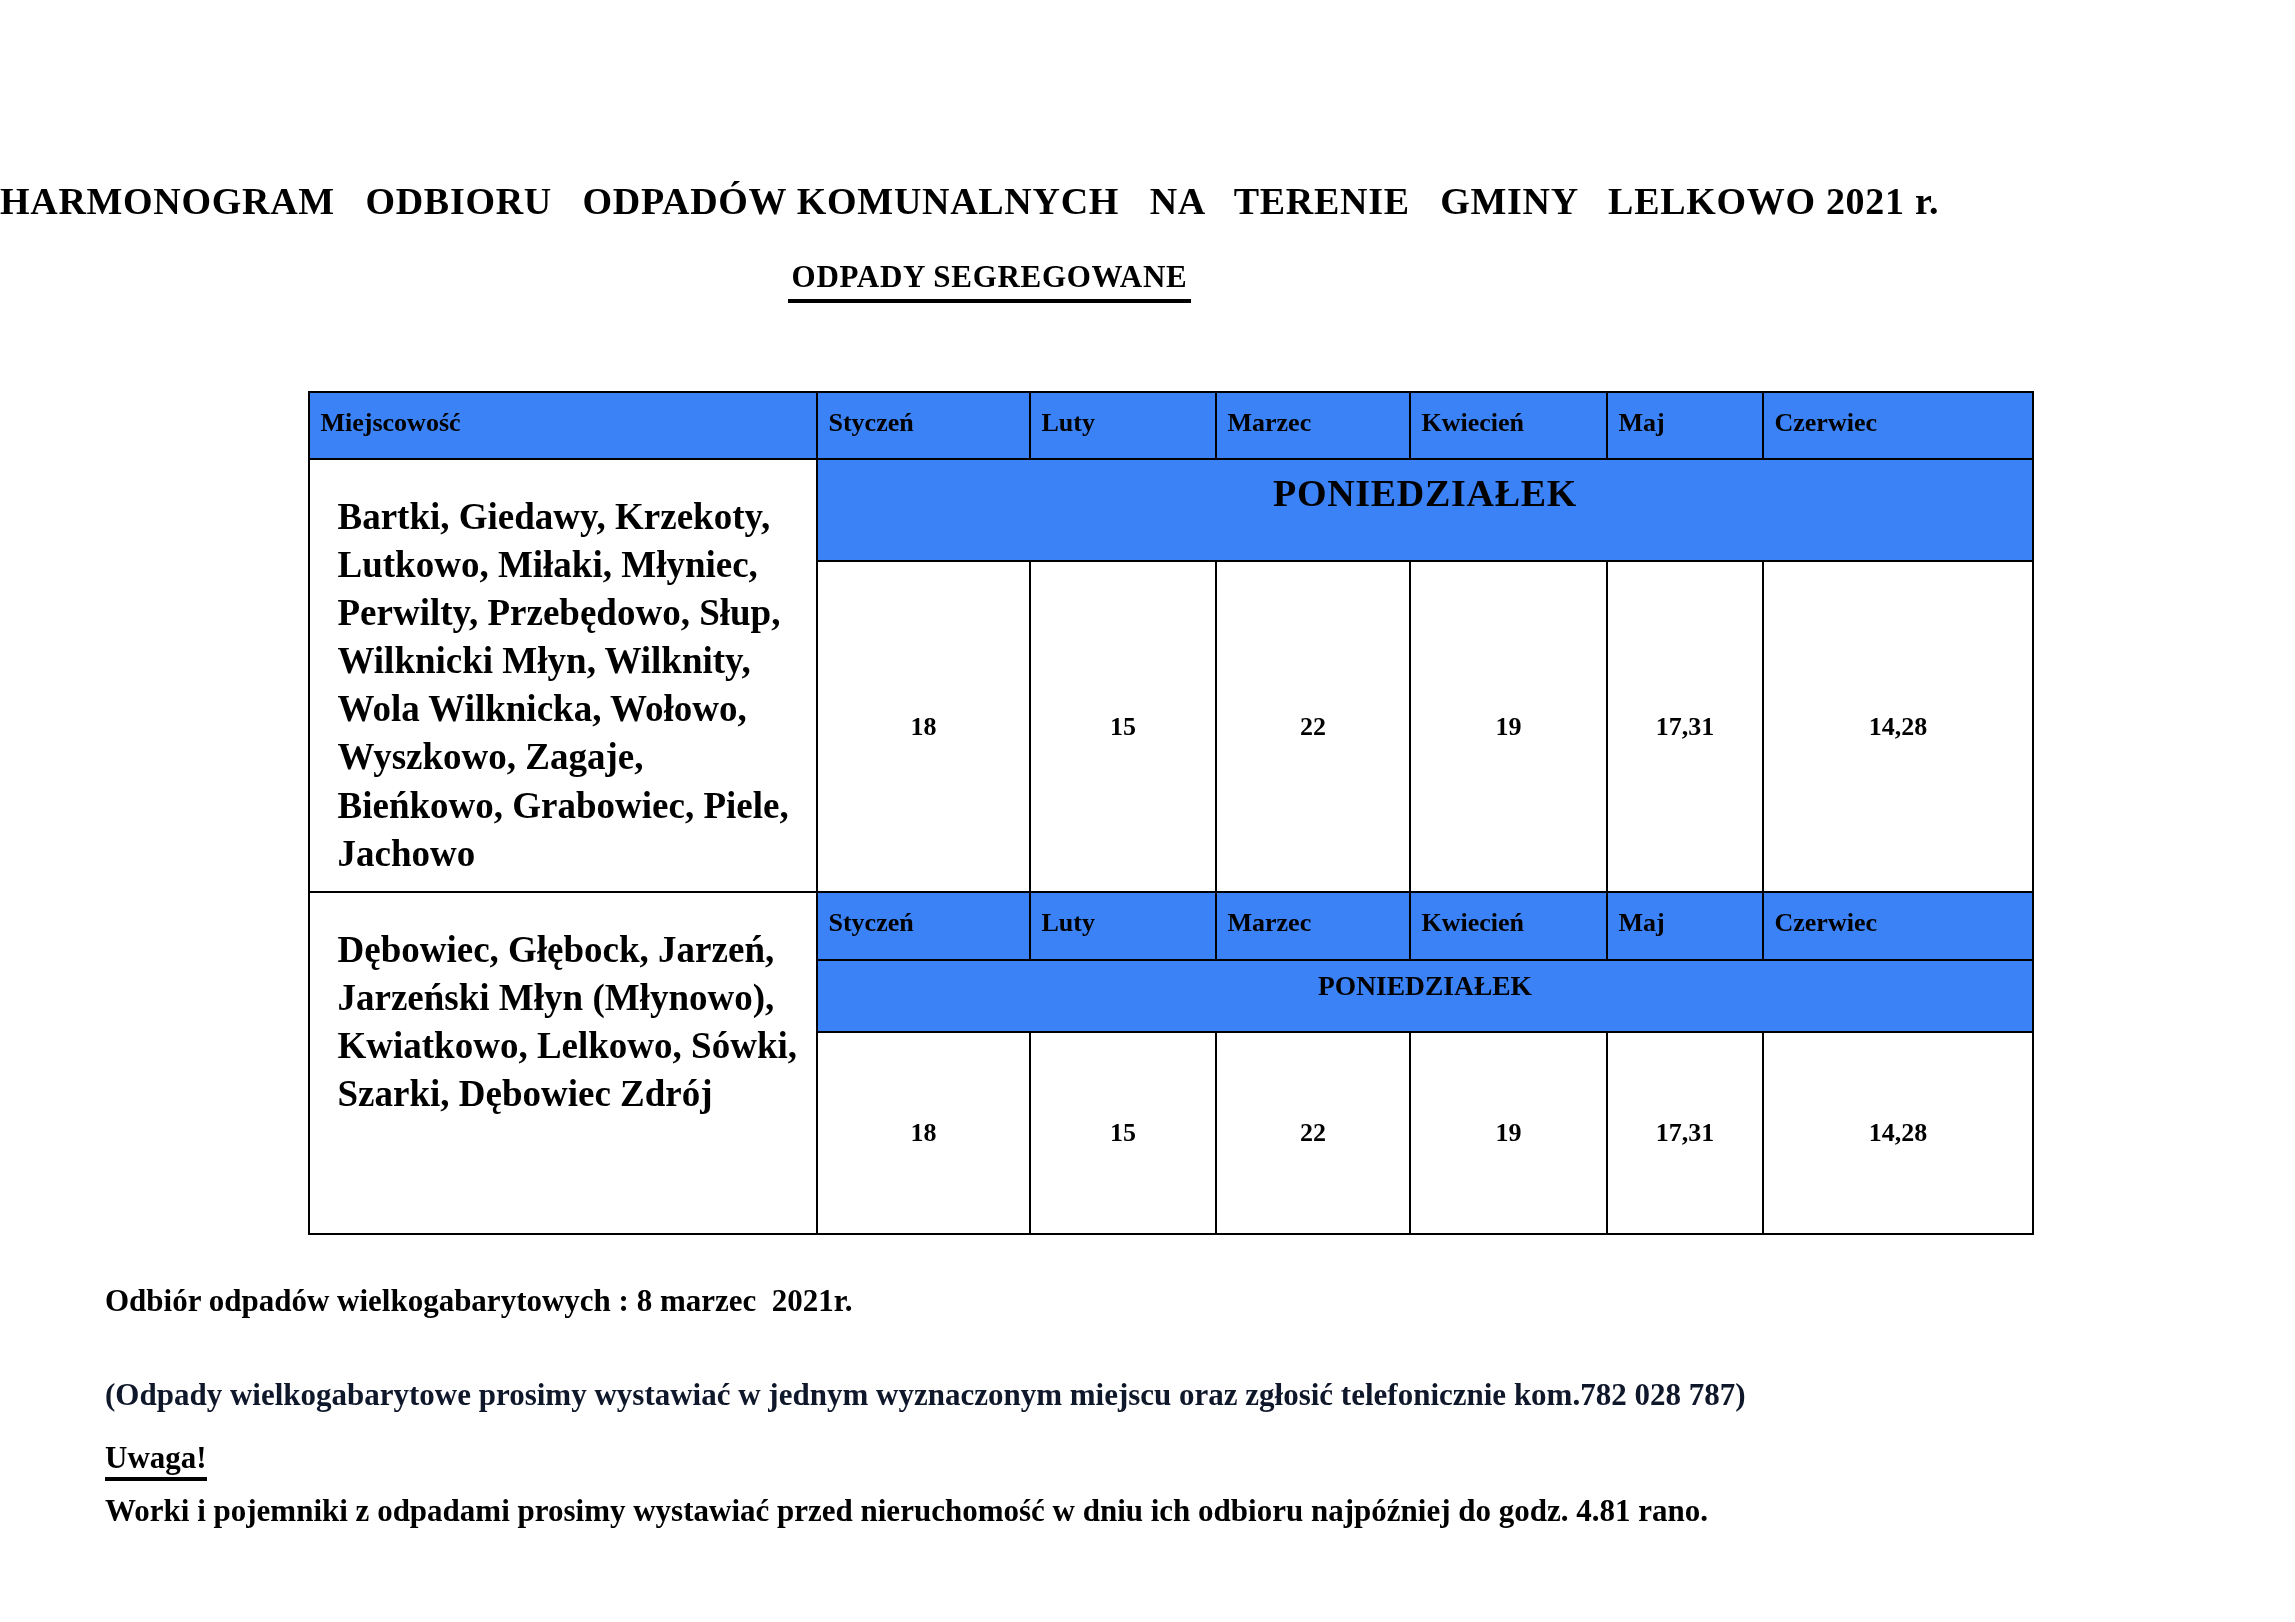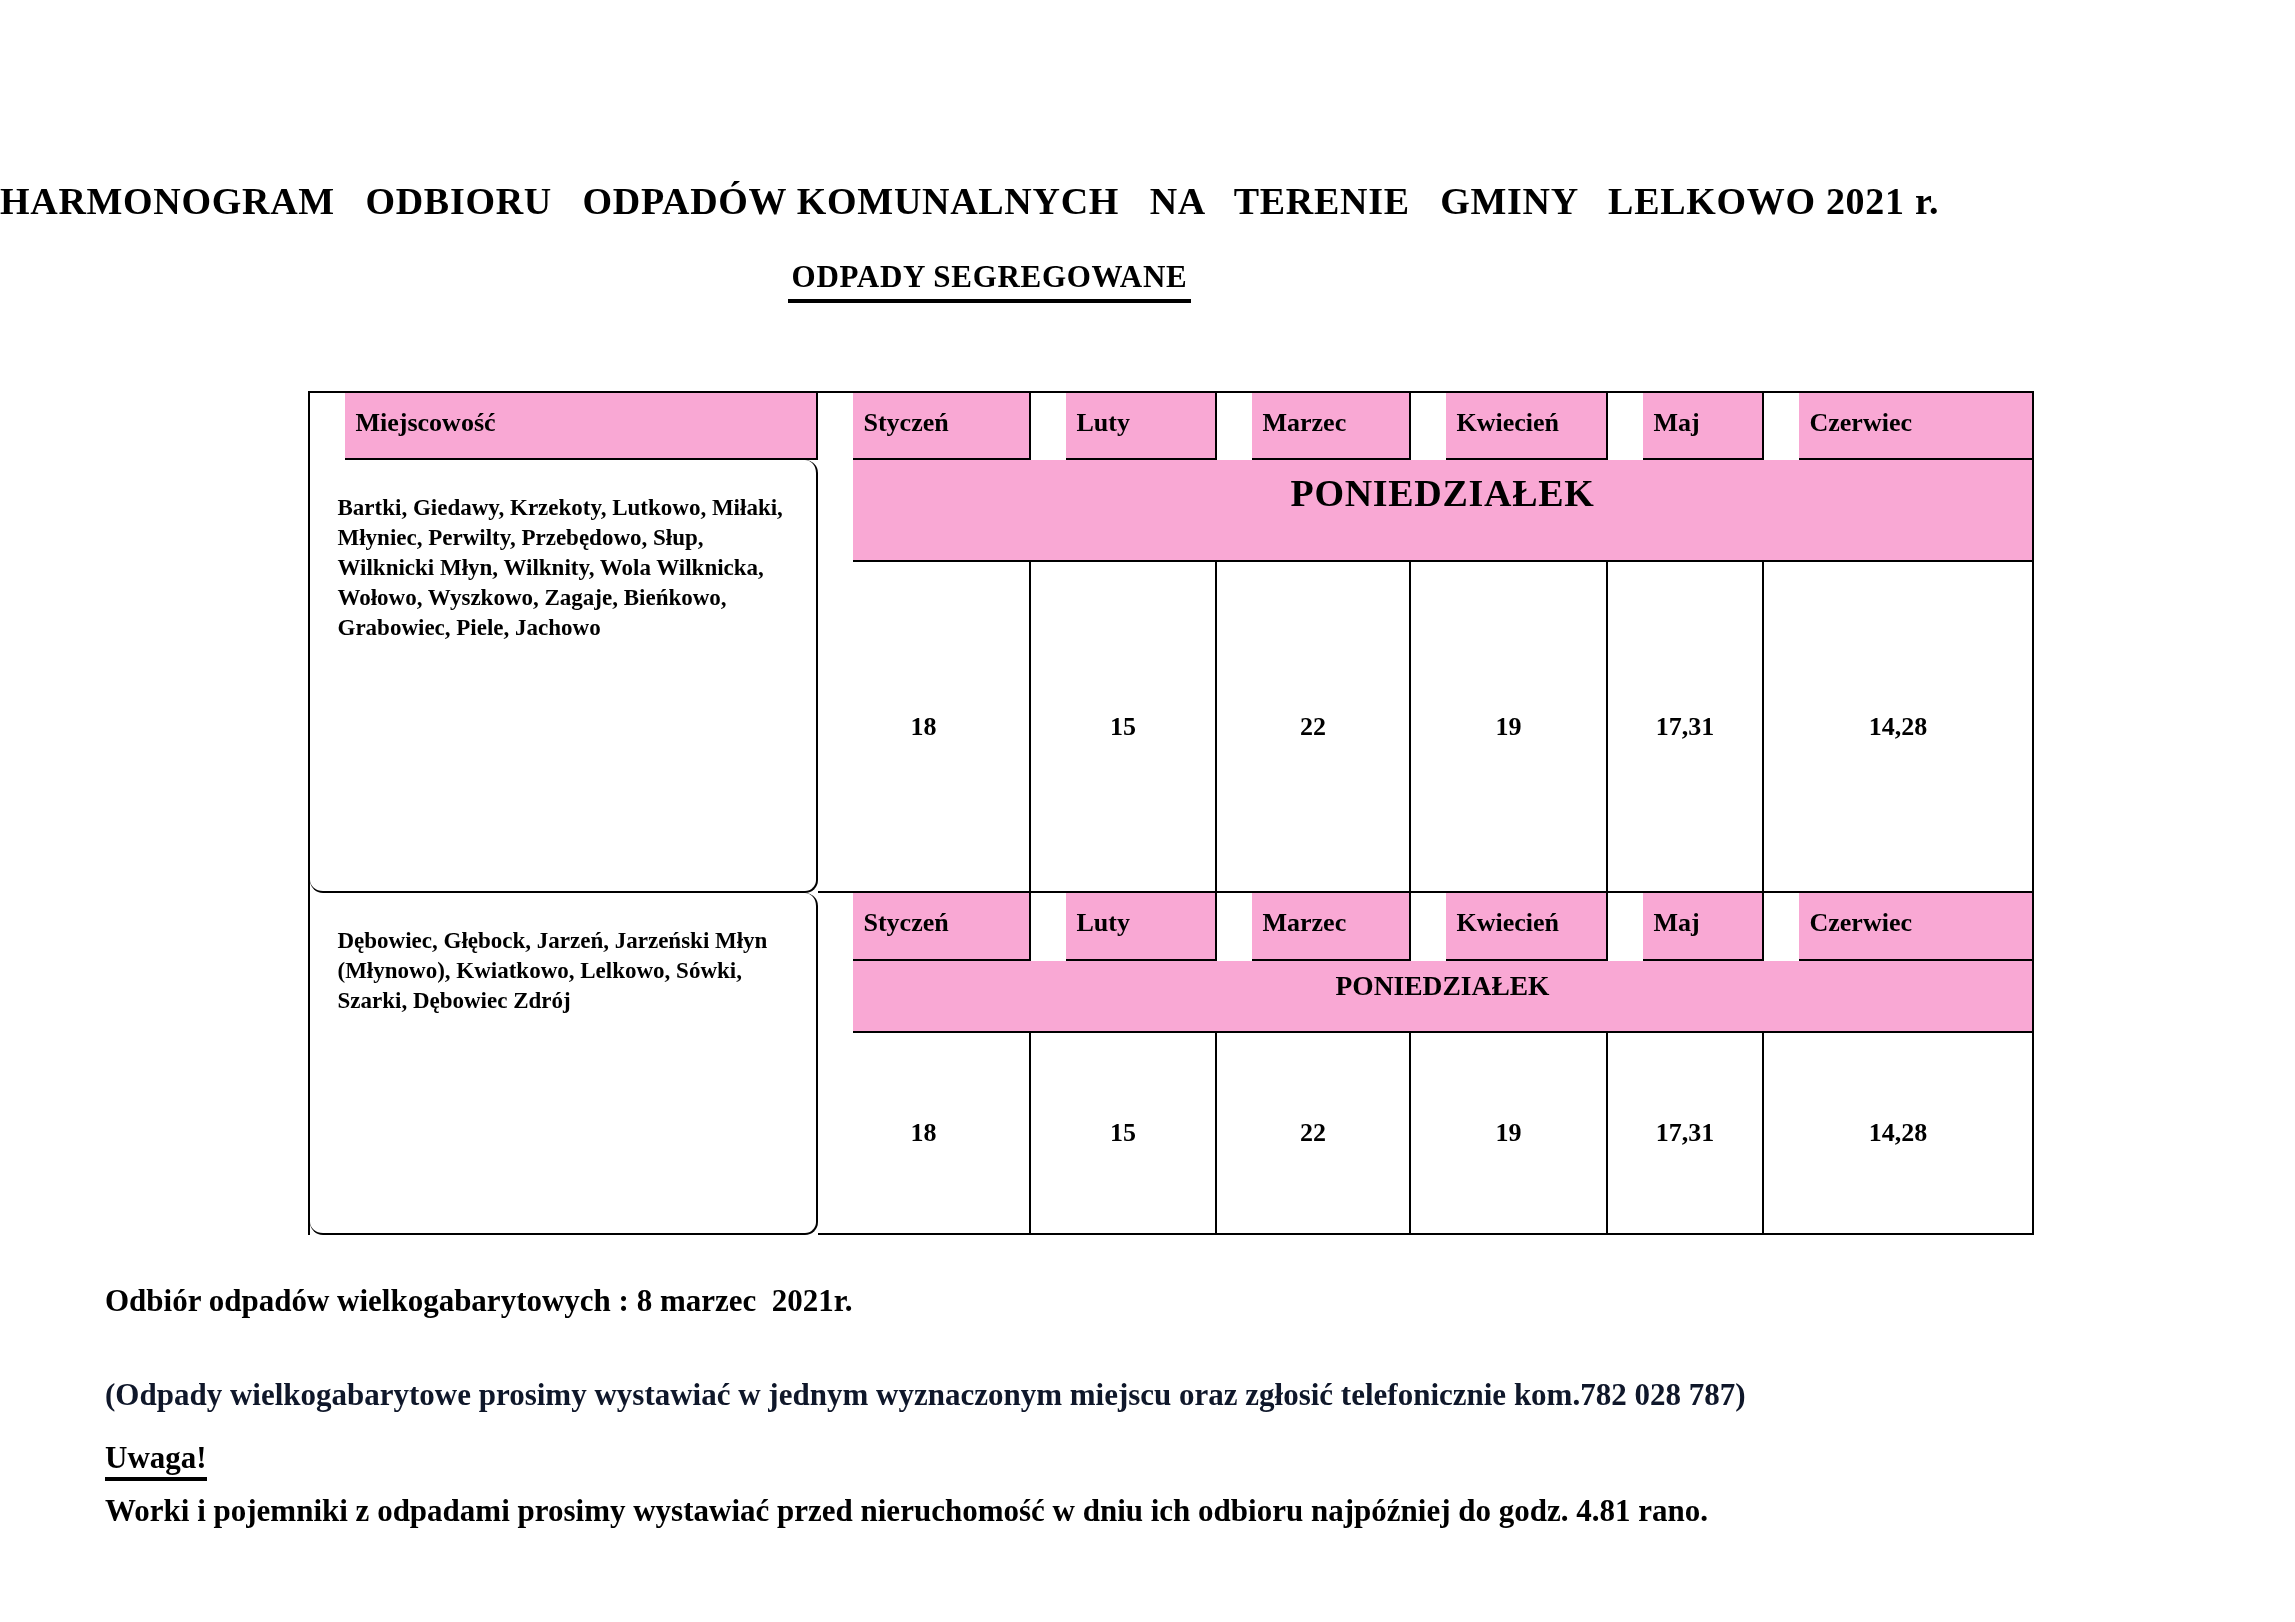--- a/index.html
+++ b/index.html
@@ -54,32 +54,31 @@
     border-top: 2.6px solid #000;
     border-left: 2px solid #000;
     background: #ffffff;
   }
   .cell {
     box-sizing: border-box;
     border-right: 2px solid #000;
     border-bottom: 2px solid #000;
     overflow: hidden;
   }
-  .yellow { background: #f9a8d4; margin-left: 35px; }
+  .yellow { background: #3b82f6; }
 
   .hdr {
     font-size: 26px;
     padding: 17px 0 0 10.5px;
     line-height: 1;
   }
   .villages {
-    font-size: 23px;
+    font-size: 37px;
     line-height: 1.3;
     padding: 33px 18.3px 0 27.5px;
-    border-radius: 13px;
   }
   .day-banner-large {
     font-size: 38px;
     display: flex;
     justify-content: center;
     align-items: flex-start;
     padding-top: 10.5px;
     letter-spacing: 0.7px;
   }
   .day-banner-small {

